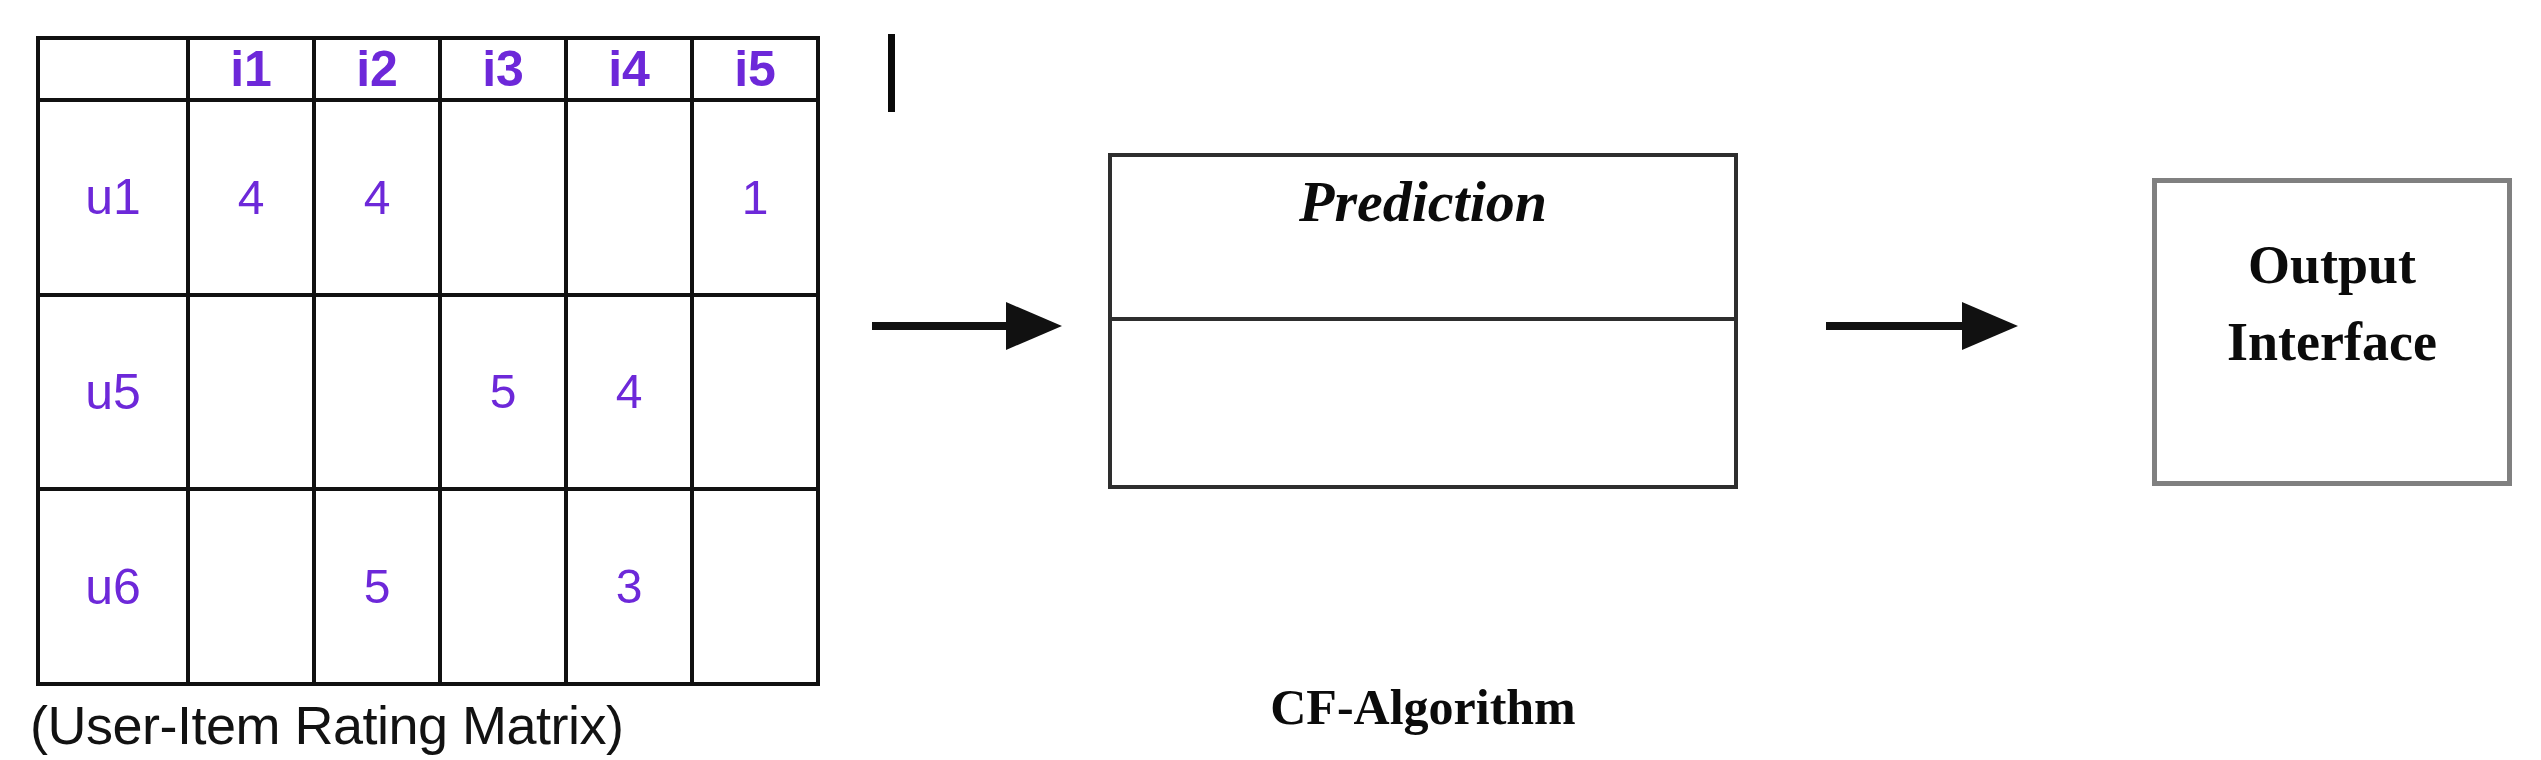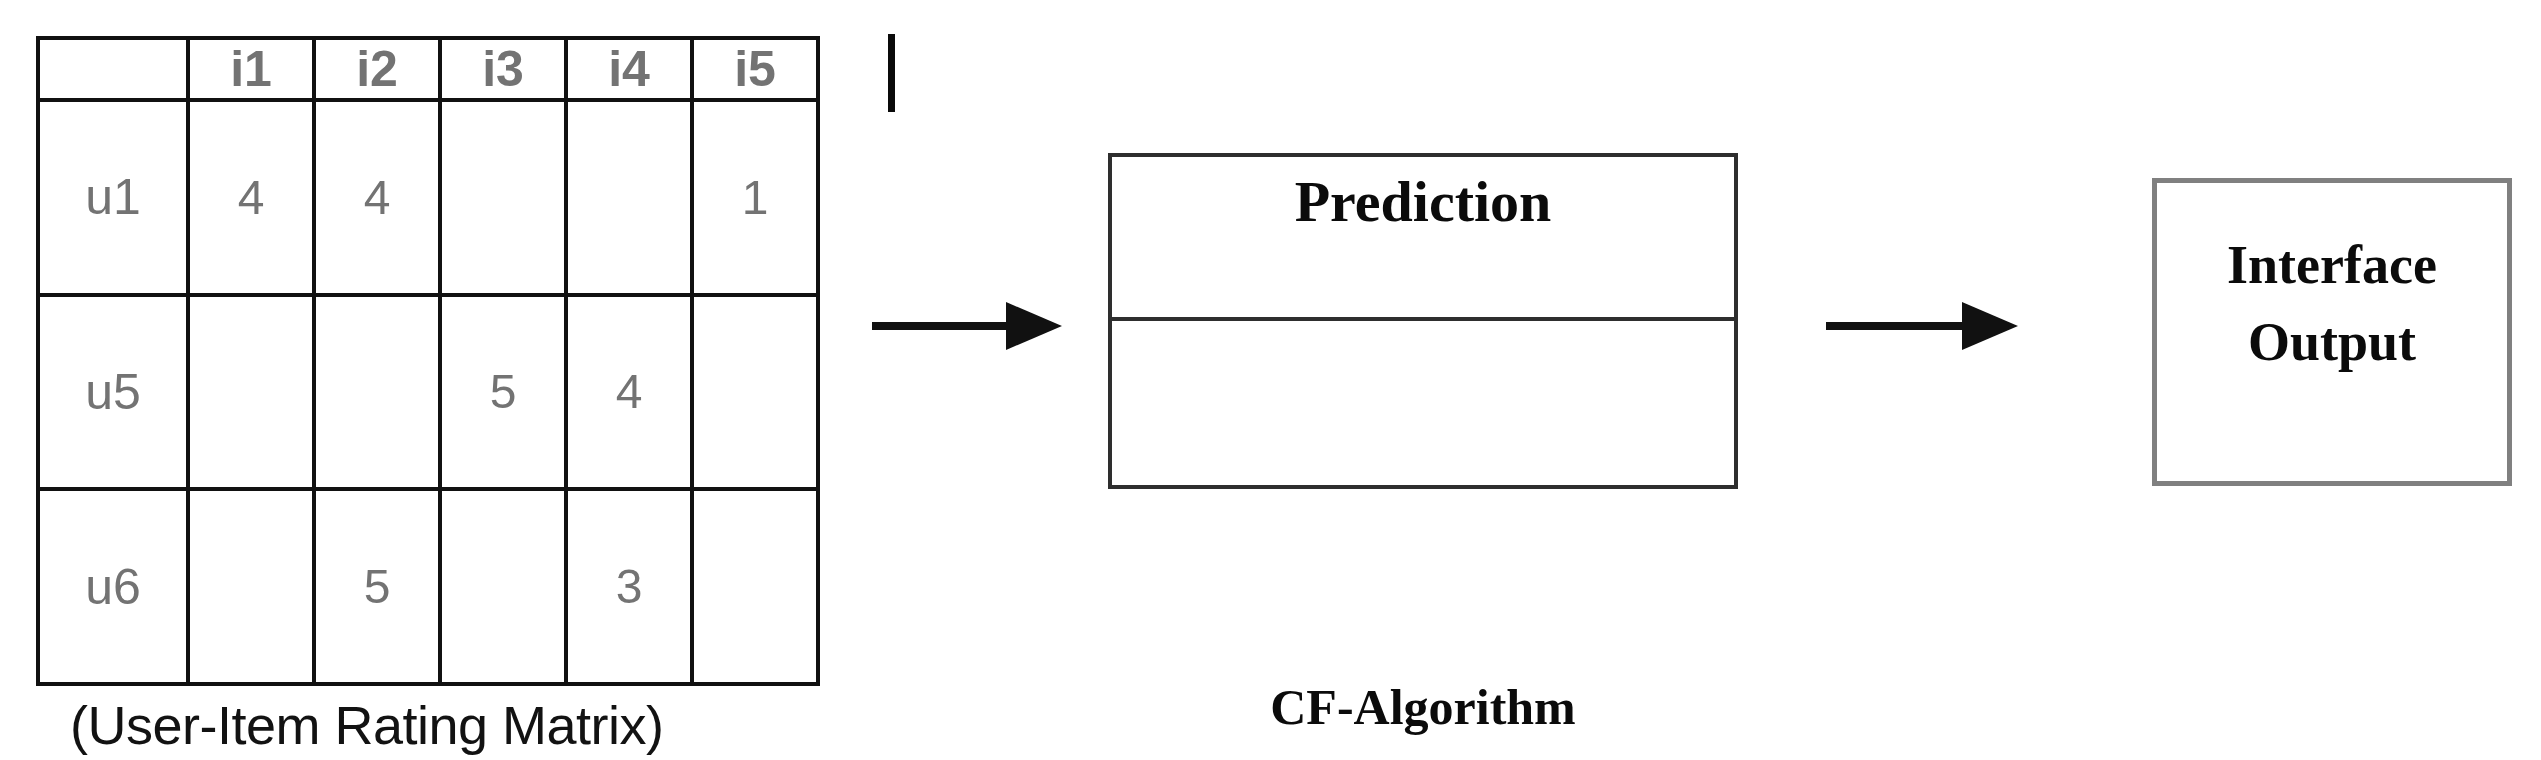--- a/index.html
+++ b/index.html
@@ -31,21 +31,21 @@
     table-layout: fixed;
     background: #ffffff;
   }
   table.matrix td, table.matrix th {
     border: 4px solid #111111;
     font-family: "Liberation Sans", sans-serif;
     font-size: 48px;
     text-align: center;
     vertical-align: middle;
     padding: 0;
-    color: #737373;
+    color: #6d28d9;
     font-weight: 400;
     background: #ffffff;
   }
   table.matrix th.item-head {
     font-weight: 700;
     font-size: 50px;
   }
   table.matrix th.corner {
     border-left: 4px solid #111111;
   }
@@ -61,21 +61,20 @@
     position: absolute;
     left: 30px;
     top: 694px;
     width: 800px;
     font-family: "Liberation Sans", sans-serif;
     font-size: 54px;
     font-weight: 400;
     letter-spacing: -0.5px;
     color: #121212;
     white-space: nowrap;
-    margin-left: 40px;
   }
 
   
   #cursor-bar {
     position: absolute;
     left: 888px;
     top: 34px;
     width: 7px;
     height: 78px;
     background: #0a0a0a;
@@ -131,20 +130,21 @@
   }
   #cf-top { border-bottom: 4px solid #2e2e2e; }
   .cf-label {
     font-family: "Liberation Serif", serif;
     font-weight: 700;
     font-size: 58px;
     color: #0b0b0b;
     line-height: 1;
     padding-top: 16px;
     white-space: nowrap;
+    font-style: italic;
   }
   #cf-caption {
     position: absolute;
     left: 1108px;
     top: 678px;
     width: 630px;
     text-align: center;
     font-family: "Liberation Serif", serif;
     font-weight: 700;
     font-size: 50px;
@@ -247,17 +247,17 @@
   </div>
 
   <div id="cf-caption">CF-Algorithm</div>
 
   <div class="arrow" id="arrow-2">
     <div class="shaft"></div>
     <div class="head"></div>
   </div>
 
   <div id="output-box">
+    <span class="out-label">Output</span>
     <span class="out-label">Interface</span>
-    <span class="out-label">Output</span>
   </div>
 
 </div>
 
 </body></html>

